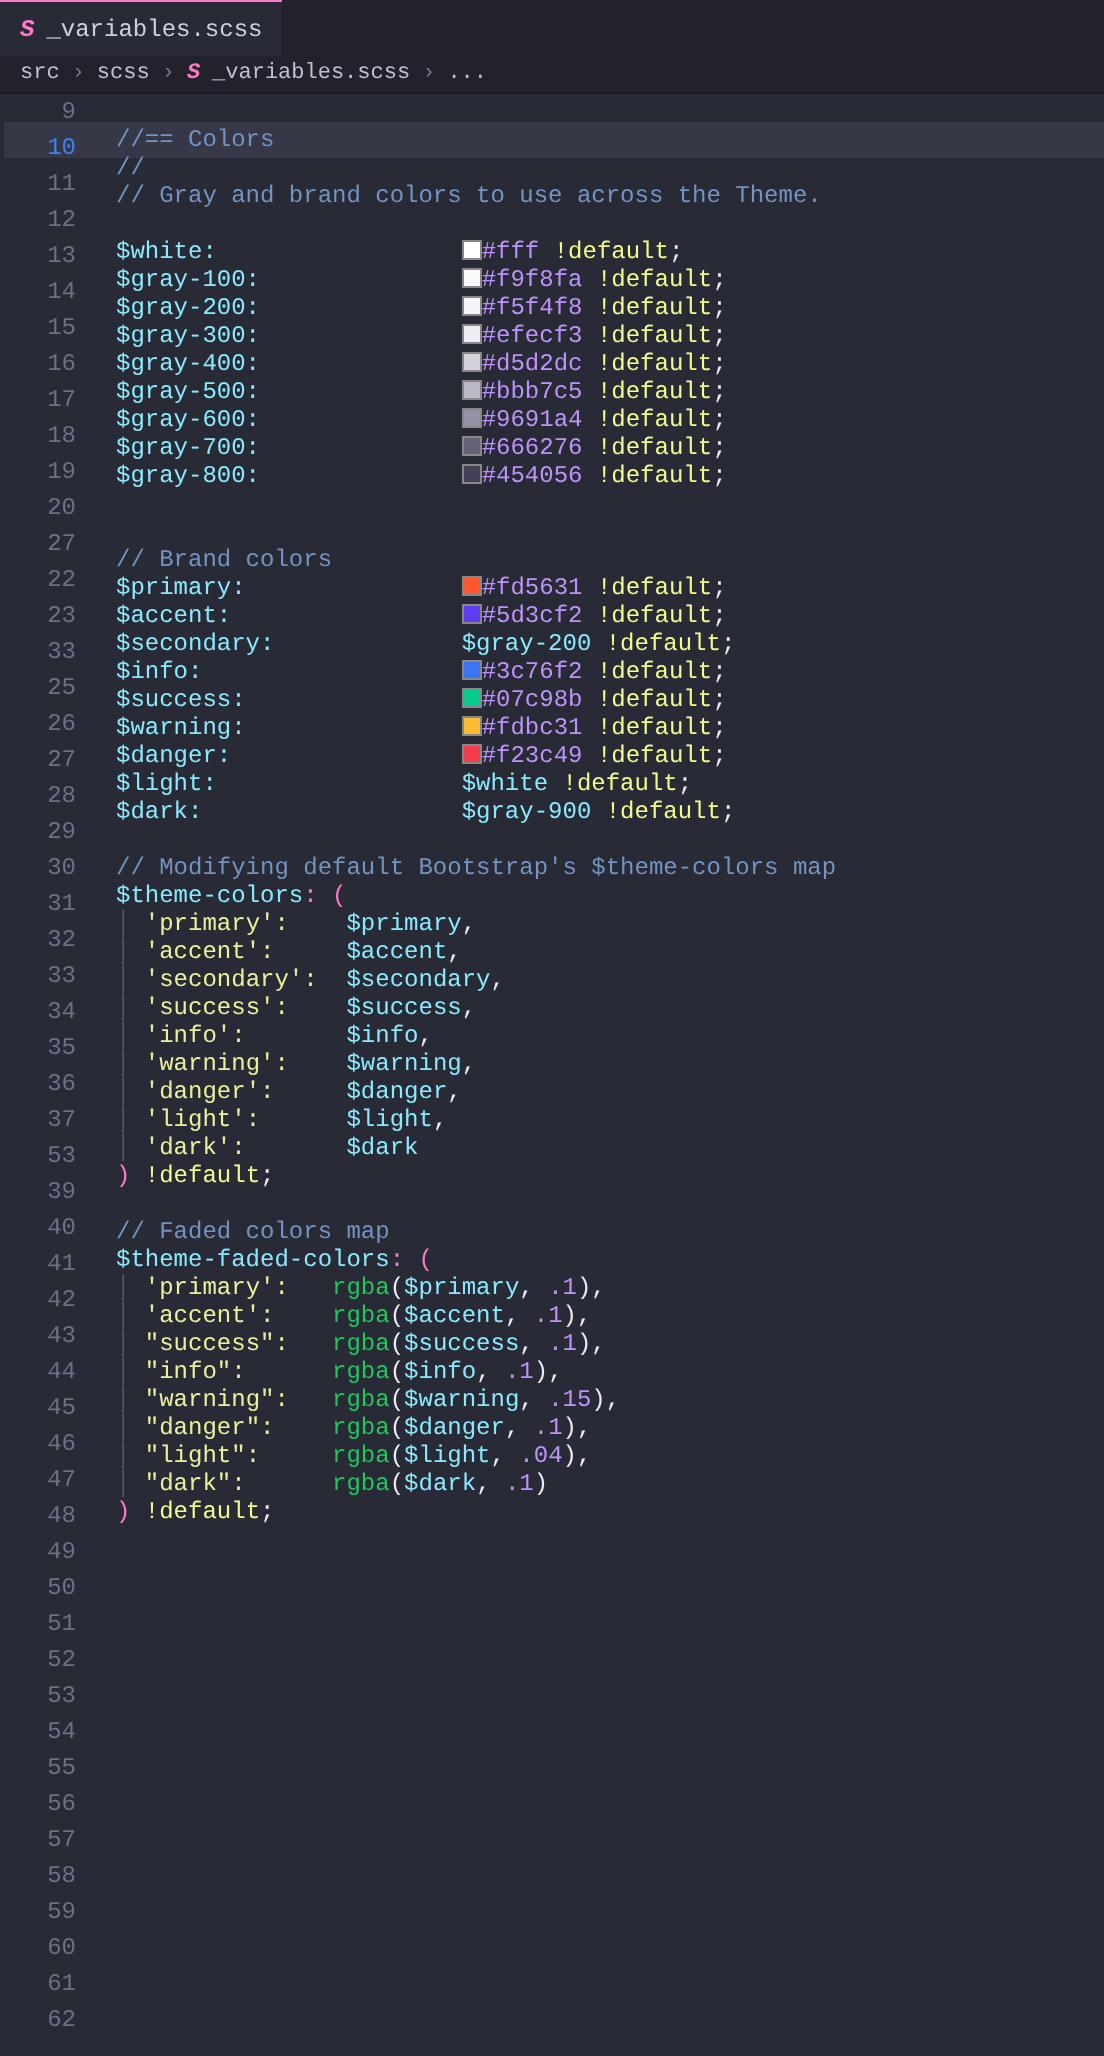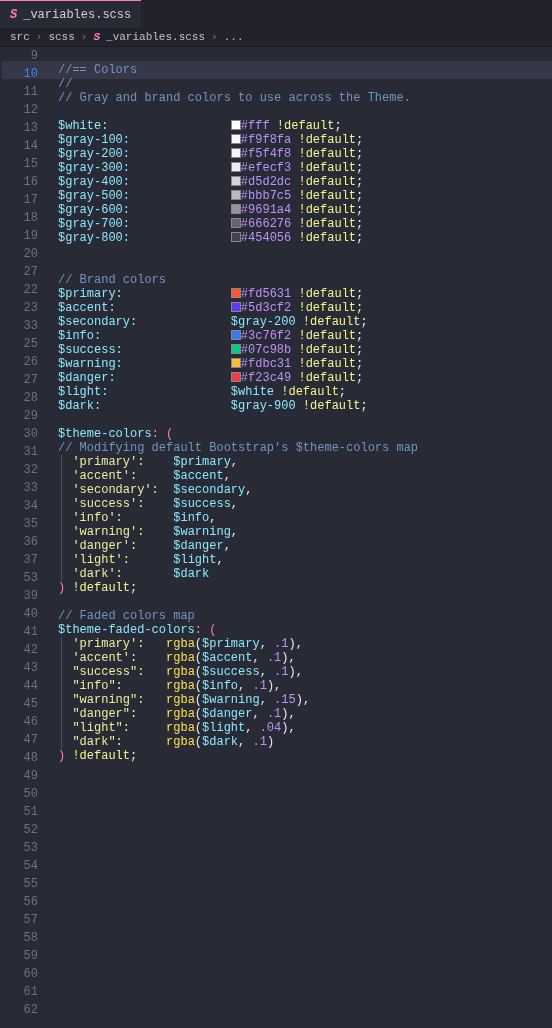--- a/index.html
+++ b/index.html
@@ -41,21 +41,21 @@
 }
 .sw { display:inline-block; width:10px; height:10px; border:1px solid #888; vertical-align:-1px; }
 
 .c-comment { color:#7493c1; }
 .c-var     { color:#8be9fd; }
 .c-pink    { color:#ff79c6; }
 .c-hex     { color:#bd93f9; }
 .c-kw      { color:#f1fa8c; }
 .c-punc    { color:#eaeaf2; }
 .c-str     { color:#e9f19b; }
-.c-func    { color:#fde047;text-align:center; }
+.c-func    { color:#22c55e;text-align:center; }
 .c-num     { color:#bd93f9; }
 .c-guide   { color:#55566a; }
 </style>
 </head>
 <body>
 
 <div class="tabs">
   <div class="tab">
     <span class="s-icon">S</span>
     <span class="tab-label">_variables.scss</span>
@@ -152,22 +152,22 @@
       <div class="cl"><span class="c-var">$primary:               </span><span class="sw" style="background:#fd5631"></span><span class="c-hex">#fd5631</span> <span class="c-kw">!default</span><span class="c-punc">;</span></div>
       <div class="cl"><span class="c-var">$accent:                </span><span class="sw" style="background:#5d3cf2"></span><span class="c-hex">#5d3cf2</span> <span class="c-kw">!default</span><span class="c-punc">;</span></div>
       <div class="cl"><span class="c-var">$secondary:             </span><span class="c-var">$gray-200</span> <span class="c-kw">!default</span><span class="c-punc">;</span></div>
       <div class="cl"><span class="c-var">$info:                  </span><span class="sw" style="background:#3c76f2"></span><span class="c-hex">#3c76f2</span> <span class="c-kw">!default</span><span class="c-punc">;</span></div>
       <div class="cl"><span class="c-var">$success:               </span><span class="sw" style="background:#07c98b"></span><span class="c-hex">#07c98b</span> <span class="c-kw">!default</span><span class="c-punc">;</span></div>
       <div class="cl"><span class="c-var">$warning:               </span><span class="sw" style="background:#fdbc31"></span><span class="c-hex">#fdbc31</span> <span class="c-kw">!default</span><span class="c-punc">;</span></div>
       <div class="cl"><span class="c-var">$danger:                </span><span class="sw" style="background:#f23c49"></span><span class="c-hex">#f23c49</span> <span class="c-kw">!default</span><span class="c-punc">;</span></div>
       <div class="cl"><span class="c-var">$light:                 </span><span class="c-var">$white</span> <span class="c-kw">!default</span><span class="c-punc">;</span></div>
       <div class="cl"><span class="c-var">$dark:                  </span><span class="c-var">$gray-900</span> <span class="c-kw">!default</span><span class="c-punc">;</span></div>
       <div class="cl"></div>
+      <div class="cl"><span class="c-comment">// Modifying default Bootstrap's $theme-colors map</span></div>
       <div class="cl"><span class="c-var">$theme-colors</span><span class="c-pink">: (</span></div>
-      <div class="cl"><span class="c-comment">// Modifying default Bootstrap's $theme-colors map</span></div>
       <div class="cl"><span class="c-guide">│ </span><span class="c-str">'primary':    </span><span class="c-var">$primary</span><span class="c-punc">,</span></div>
       <div class="cl"><span class="c-guide">│ </span><span class="c-str">'accent':     </span><span class="c-var">$accent</span><span class="c-punc">,</span></div>
       <div class="cl"><span class="c-guide">│ </span><span class="c-str">'secondary':  </span><span class="c-var">$secondary</span><span class="c-punc">,</span></div>
       <div class="cl"><span class="c-guide">│ </span><span class="c-str">'success':    </span><span class="c-var">$success</span><span class="c-punc">,</span></div>
       <div class="cl"><span class="c-guide">│ </span><span class="c-str">'info':       </span><span class="c-var">$info</span><span class="c-punc">,</span></div>
       <div class="cl"><span class="c-guide">│ </span><span class="c-str">'warning':    </span><span class="c-var">$warning</span><span class="c-punc">,</span></div>
       <div class="cl"><span class="c-guide">│ </span><span class="c-str">'danger':     </span><span class="c-var">$danger</span><span class="c-punc">,</span></div>
       <div class="cl"><span class="c-guide">│ </span><span class="c-str">'light':      </span><span class="c-var">$light</span><span class="c-punc">,</span></div>
       <div class="cl"><span class="c-guide">│ </span><span class="c-str">'dark':       </span><span class="c-var">$dark</span></div>
       <div class="cl"><span class="c-pink">) </span><span class="c-kw">!default</span><span class="c-punc">;</span></div>

